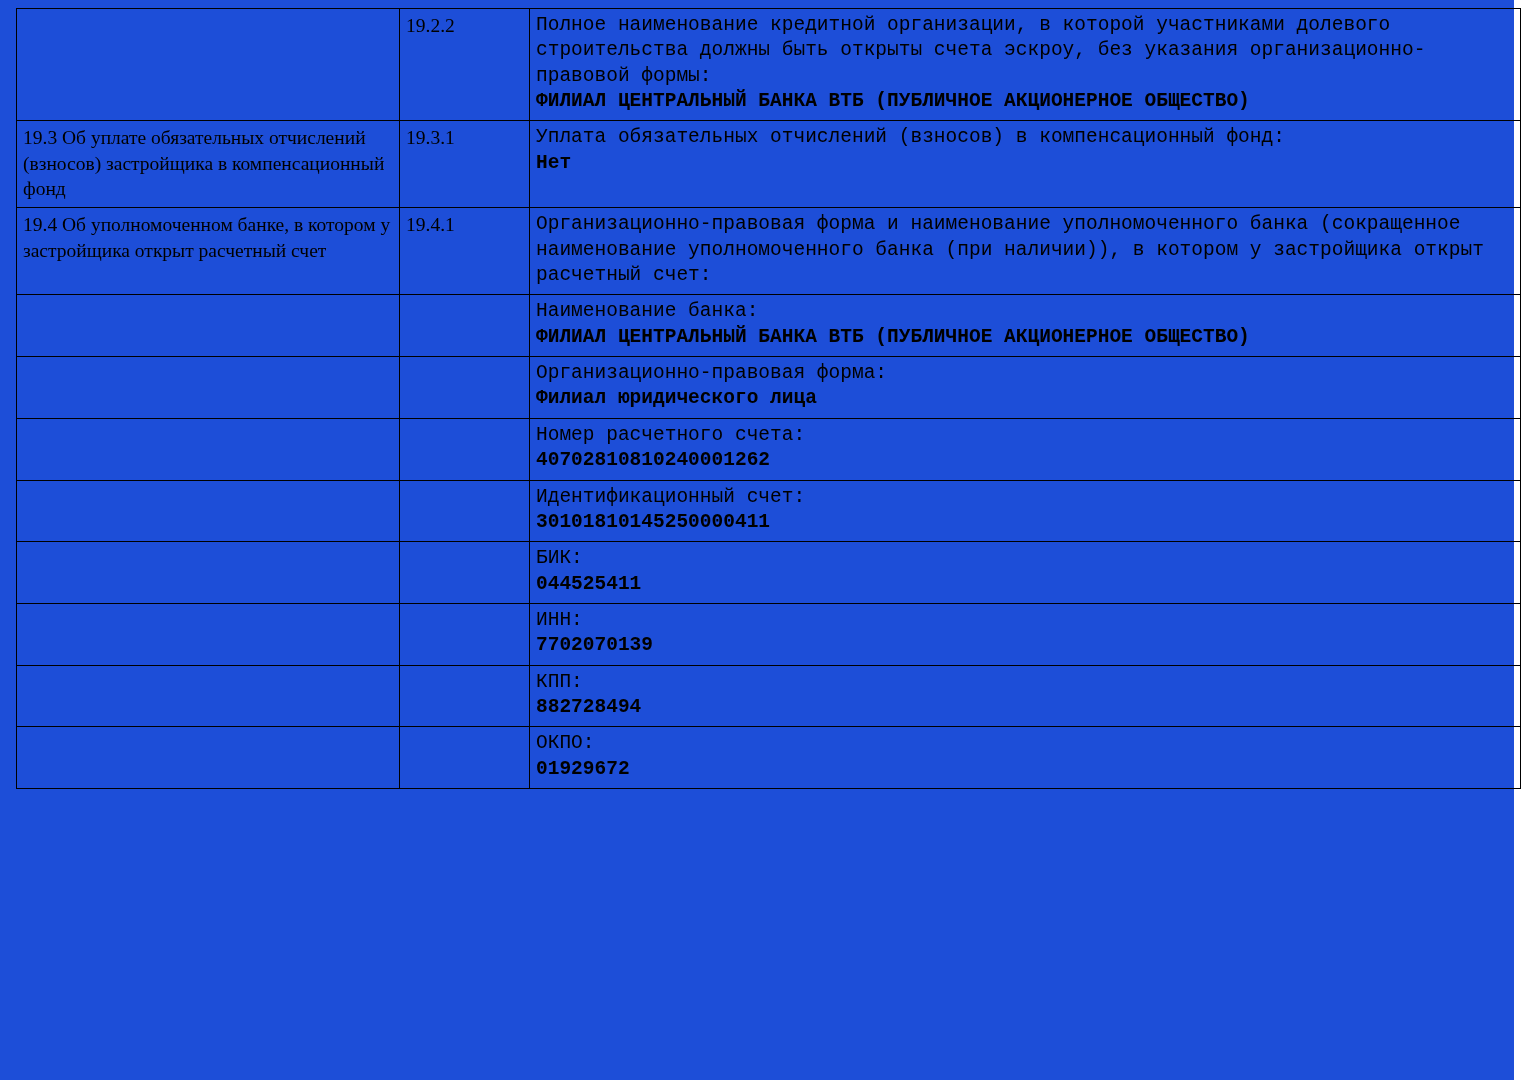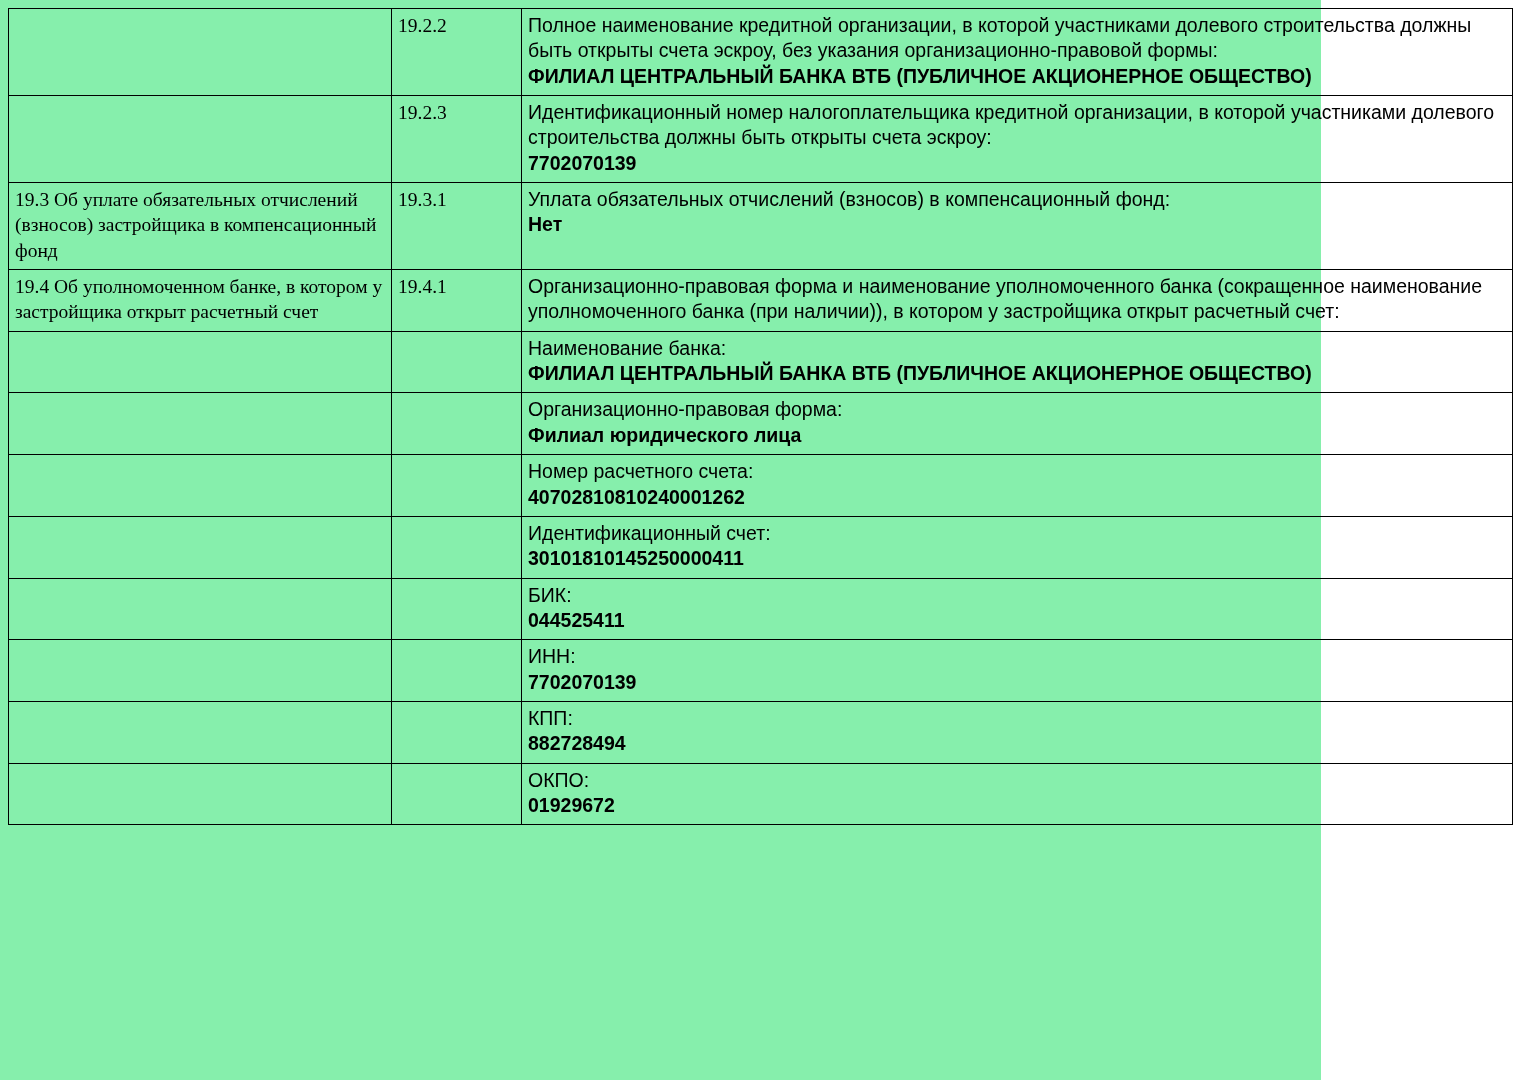--- a/index.html
+++ b/index.html
@@ -5,25 +5,25 @@
   html, body {
     margin: 0;
     padding: 0;
     background: #ffffff;
   }
   body {
     font-family: "DejaVu Sans", sans-serif;
     color: #000000;
   }
   .page {
-    width: 1321px;
+    width: 1514px;
     min-height: 1080px;
     box-sizing: border-box;
-    padding: 8px 10px 0 8px;
-    background: #86efac;
+    padding: 8px 10px 0 16px;
+    background: #1d4ed8;
   }
   table.doc-table {
     border-collapse: collapse;
     width: 1504px;
     table-layout: fixed;
   }
   table.doc-table td {
     border: 1px solid #000000;
     vertical-align: top;
     padding: 4px 6px 6px 6px;
@@ -40,21 +40,21 @@
     line-height: 1.26;
     padding-top: 3px;
   }
   td.cell-num {
     font-family: "Liberation Serif", serif;
     font-size: 21px;
     vertical-align: middle;
     padding-left: 10px;
   }
   td.cell-val {
-    font-family: Liberation Sans, sans-serif;
+    font-family: Liberation Mono, monospace;
     font-size: 19px;
     line-height: 1.36;
   }
   td.cell-val .label {
     display: block;
     white-space: pre-wrap;
   }
   td.cell-val .value {
     display: block;
     font-weight: bold;
@@ -76,28 +76,20 @@
 
       <tr>
         <td class="cell-name"></td>
         <td class="cell-num">19.2.2</td>
         <td class="cell-val">
           <span class="label">Полное наименование кредитной организации, в которой участниками долевого строительства должны быть открыты счета эскроу, без указания организационно-правовой формы:</span>
           <span class="value">ФИЛИАЛ ЦЕНТРАЛЬНЫЙ БАНКА ВТБ (ПУБЛИЧНОЕ АКЦИОНЕРНОЕ ОБЩЕСТВО)</span>
         </td>
       </tr>
 
-      <tr>
-        <td class="cell-name"></td>
-        <td class="cell-num">19.2.3</td>
-        <td class="cell-val">
-          <span class="label">Идентификационный номер налогоплательщика кредитной организации, в которой участниками долевого строительства должны быть открыты счета эскроу:</span>
-          <span class="value">7702070139</span>
-        </td>
-      </tr>
 
       <tr>
         <td class="cell-name">19.3 Об уплате обязательных отчислений (взносов) застройщика в компенсационный фонд</td>
         <td class="cell-num">19.3.1</td>
         <td class="cell-val">
           <span class="label">Уплата обязательных отчислений (взносов) в компенсационный фонд:</span>
           <span class="value">Нет</span>
         </td>
       </tr>
 

